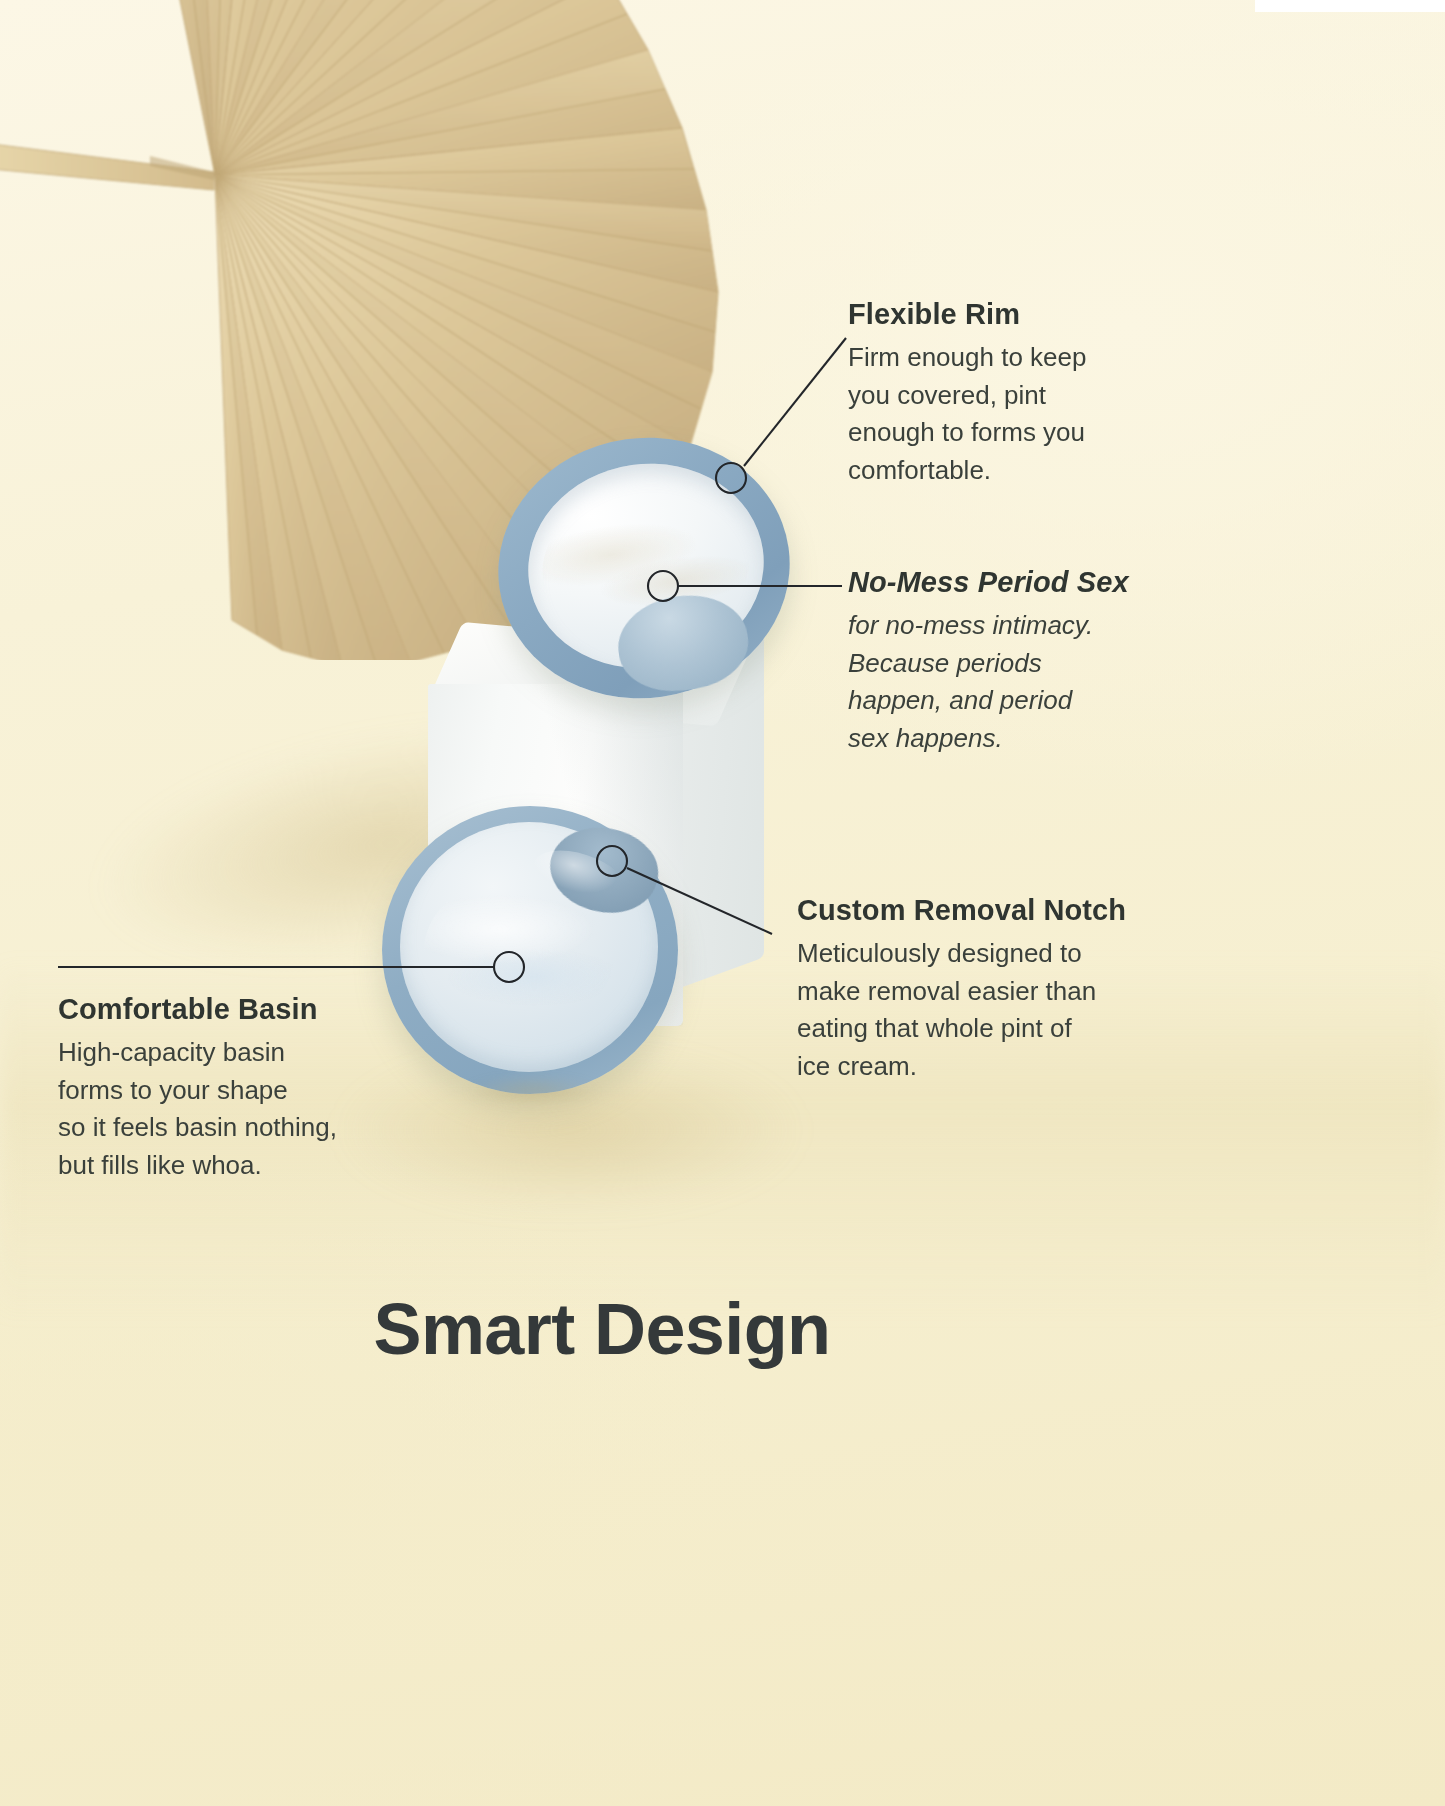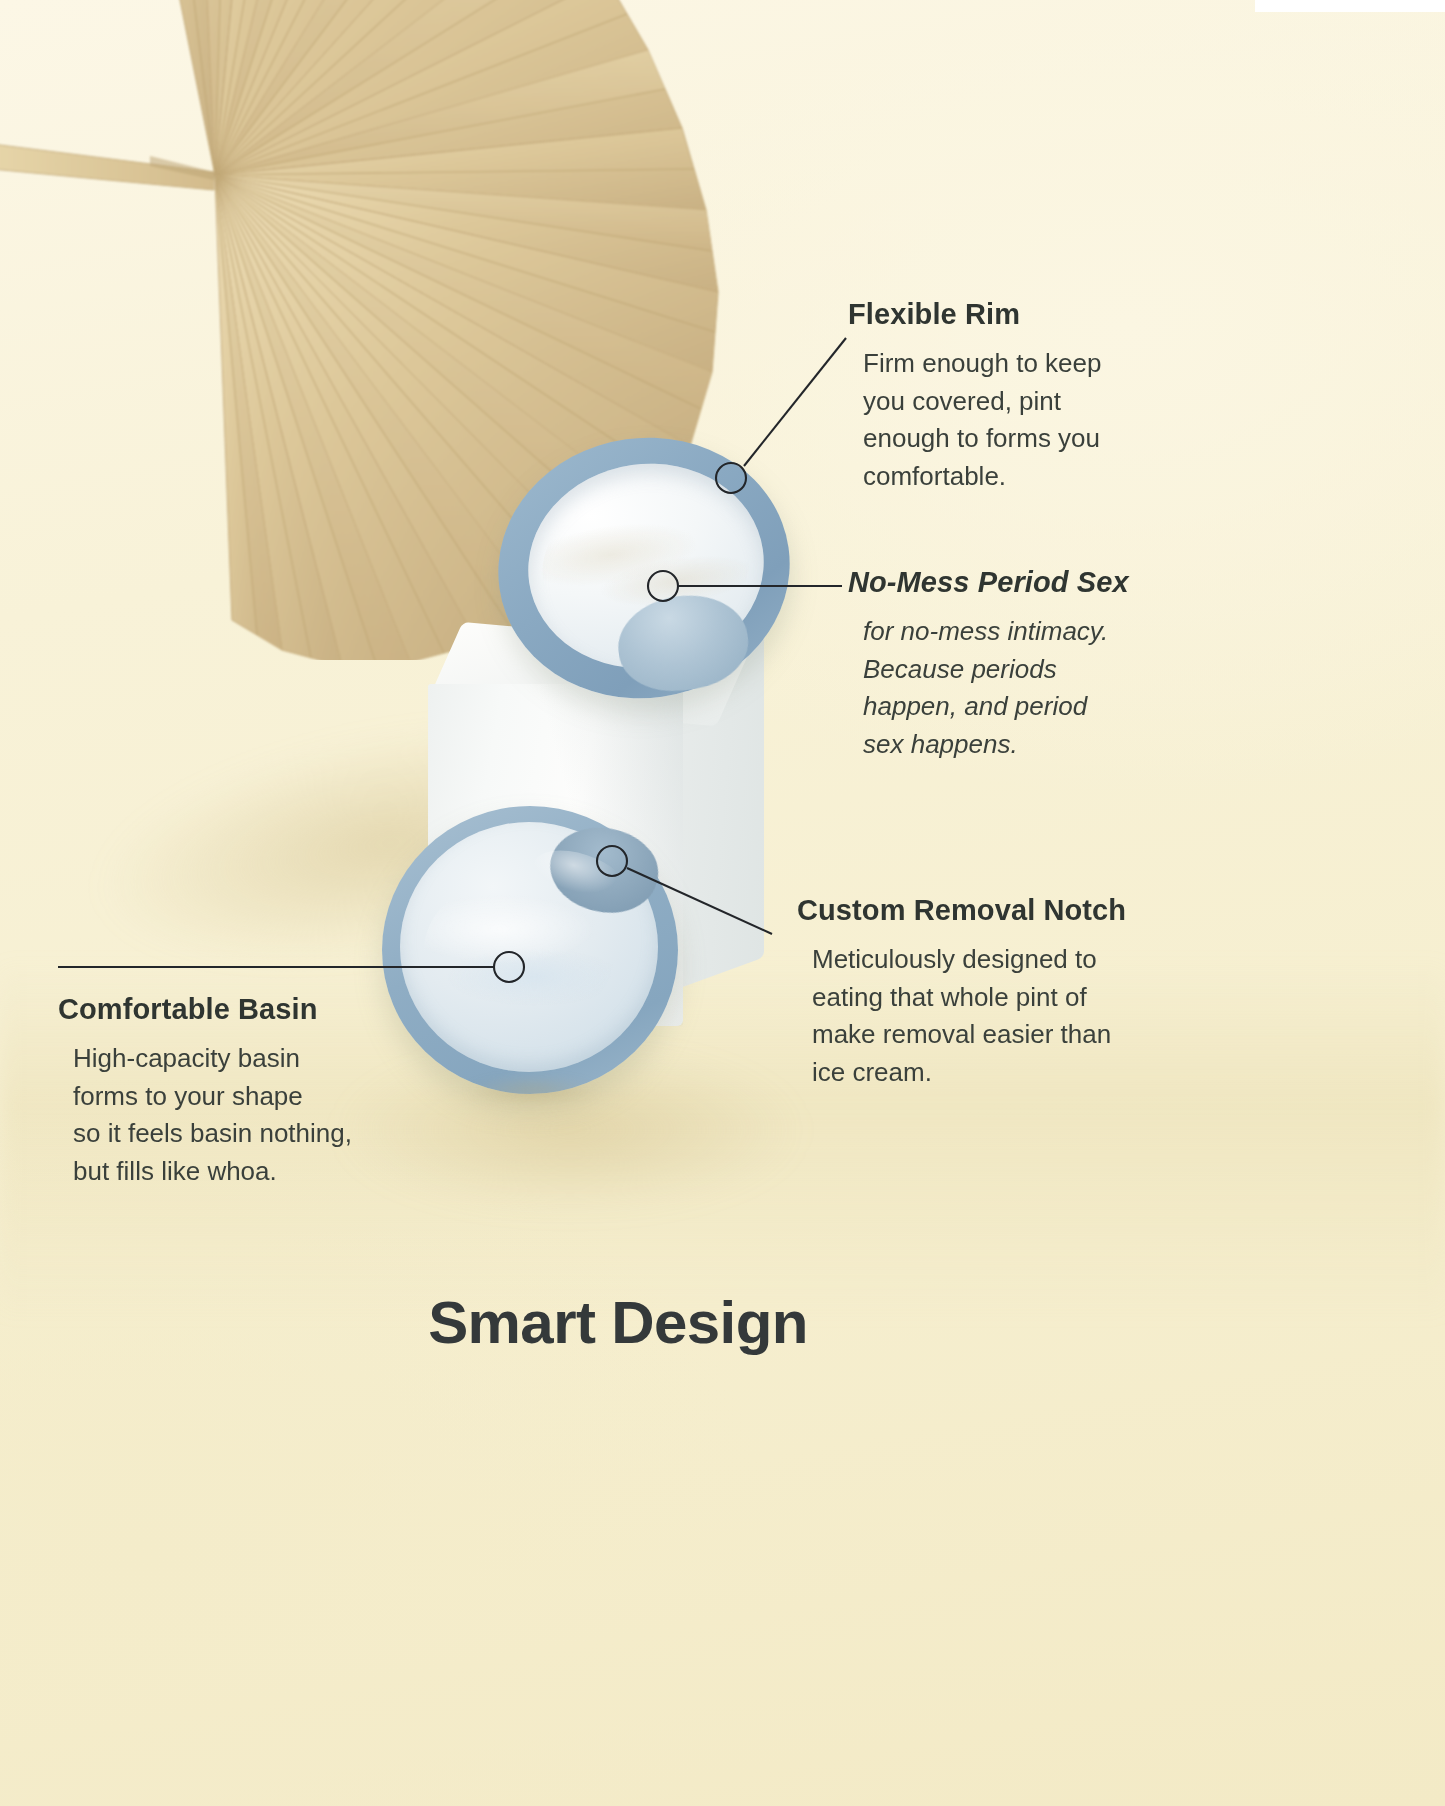--- a/index.html
+++ b/index.html
@@ -217,40 +217,39 @@
     line-height: 1.12;
     color: #2f3531;
     letter-spacing: .1px;
     margin: 0 0 9px 0;
     white-space: nowrap;
   }
   .callout .c-body {
     font-size: 26px;
     line-height: 1.44;
     color: #3a403b;
-    margin: 15px;
+    margin: 0;
   }
   .callout .c-body div { white-space: nowrap; }
 
   #callout-rim   { left: 848px; top: 298px; }
   #callout-sex   { left: 848px; top: 566px; font-style: italic; }
   #callout-notch { left: 797px; top: 894px; }
   #callout-basin { left: 58px;  top: 993px; }
 
   
   #smart-design {
     position: absolute;
     left: 0; top: 1288px;
     width: 1204px;
     text-align: center;
-    font-size: 60px;
+    font-size: 72px;
     font-weight: bold;
     color: #34393a;
     letter-spacing: -0.6px;
-    padding-left: 16px;
   }
 </style>
 </head>
 <body>
 
 <div id="stage">
 
   <div class="bg-base"></div>
   <div class="floor-shadow"></div>
   <div class="wall-edge"></div>
@@ -409,22 +408,22 @@
       <div>Because periods</div>
       <div>happen, and period</div>
       <div>sex happens.</div>
     </div>
   </div>
 
   <div class="callout" id="callout-notch">
     <div class="c-title">Custom Removal Notch</div>
     <div class="c-body">
       <div>Meticulously designed to</div>
+      <div>make removal easier than</div>
       <div>eating that whole pint of</div>
-      <div>make removal easier than</div>
       <div>ice cream.</div>
     </div>
   </div>
 
   <div class="callout" id="callout-basin">
     <div class="c-title">Comfortable Basin</div>
     <div class="c-body">
       <div>High-capacity basin</div>
       <div>forms to your shape</div>
       <div>so it feels basin nothing,</div>

